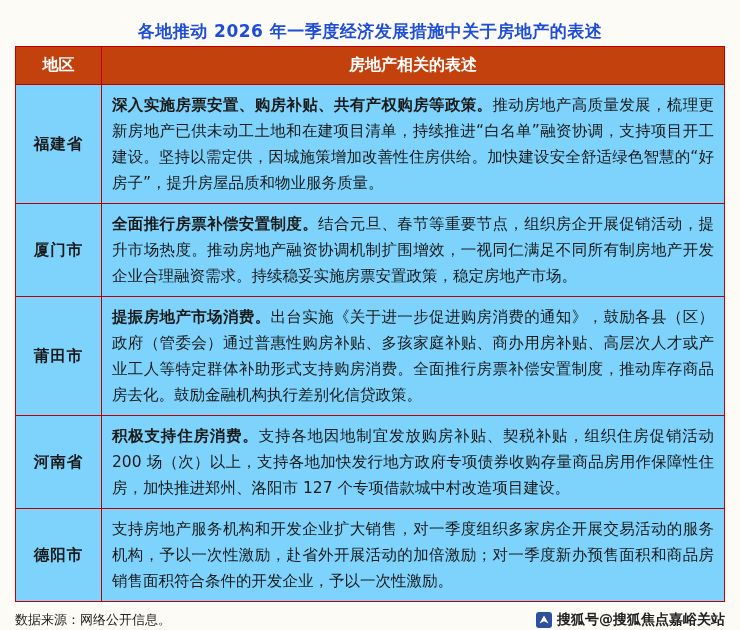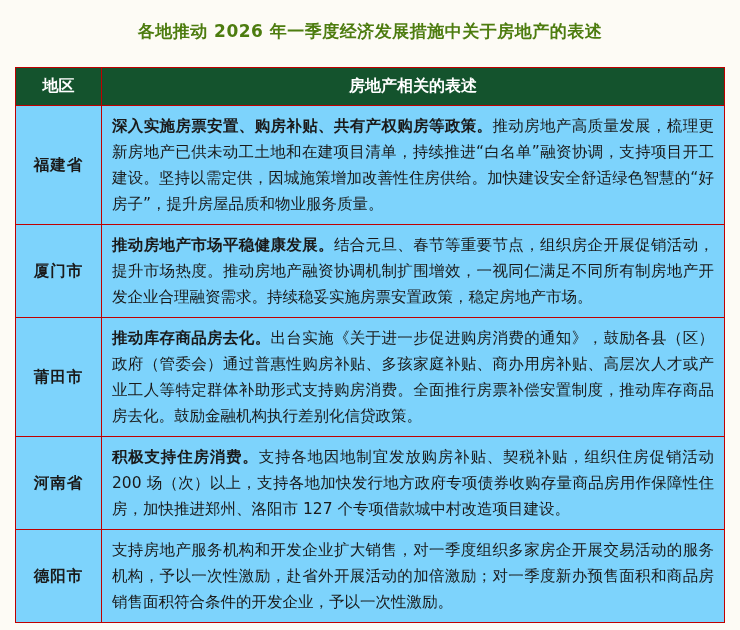--- a/index.html
+++ b/index.html
@@ -7,31 +7,31 @@
   body {
     background: #fdfbf5;
     font-family: "DejaVu Sans", "Liberation Sans", sans-serif;
     color: #1a1a1a;
   }
   .page { padding: 12px 15px 0 15px; }
   .title {
     text-align: center;
     font-size: 17px;
     font-weight: bold;
-    color: #4d7c0f;
-    padding: 8px 0 24px 0;
+    color: #1d4ed8;
+    padding: 8px 0 3px 0;
     letter-spacing: 0.5px;
   }
   table.policy-table {
     width: 710px;
     border-collapse: collapse;
     table-layout: fixed;
   }
   .policy-table th {
-    background: #14532d;
+    background: #c2410c;
     color: #ffffff;
     font-size: 16px;
     font-weight: bold;
     padding: 8px 4px;
     border: 1px solid #c00000;
     text-align: center;
   }
   .policy-table th.region-h { width: 86px; }
   .policy-table th + th { border-left: 1px solid #d95050; }
   .policy-table td {
@@ -84,25 +84,25 @@
         <th>房地产相关的表述</th>
       </tr>
     </thead>
     <tbody>
       <tr>
         <td class="region">福建省</td>
         <td class="statement"><span class="lead">深入实施房票安置、购房补贴、共有产权购房等政策。</span><span>推动房地产高质量发展，梳理更新房地产已供未动工土地和在建项目清单，持续推进“白名单”融资协调，支持项目开工建设。坚持以需定供，因城施策增加改善性住房供给。加快建设安全舒适绿色智慧的“好房子”，提升房屋品质和物业服务质量。</span></td>
       </tr>
       <tr>
         <td class="region">厦门市</td>
-        <td class="statement"><span class="lead">推动房地产市场平稳健康发展。</span><span>结合元旦、春节等重要节点，组织房企开展促销活动，提升市场热度。推动房地产融资协调机制扩围增效，一视同仁满足不同所有制房地产开发企业合理融资需求。持续稳妥实施房票安置政策，稳定房地产市场。</span></td>
+        <td class="statement"><span class="lead">全面推行房票补偿安置制度。</span><span>结合元旦、春节等重要节点，组织房企开展促销活动，提升市场热度。推动房地产融资协调机制扩围增效，一视同仁满足不同所有制房地产开发企业合理融资需求。持续稳妥实施房票安置政策，稳定房地产市场。</span></td>
       </tr>
       <tr>
         <td class="region">莆田市</td>
-        <td class="statement"><span class="lead">推动库存商品房去化。</span><span>出台实施《关于进一步促进购房消费的通知》，鼓励各县（区）政府（管委会）通过普惠性购房补贴、多孩家庭补贴、商办用房补贴、高层次人才或产业工人等特定群体补助形式支持购房消费。全面推行房票补偿安置制度，推动库存商品房去化。鼓励金融机构执行差别化信贷政策。</span></td>
+        <td class="statement"><span class="lead">提振房地产市场消费。</span><span>出台实施《关于进一步促进购房消费的通知》，鼓励各县（区）政府（管委会）通过普惠性购房补贴、多孩家庭补贴、商办用房补贴、高层次人才或产业工人等特定群体补助形式支持购房消费。全面推行房票补偿安置制度，推动库存商品房去化。鼓励金融机构执行差别化信贷政策。</span></td>
       </tr>
       <tr>
         <td class="region">河南省</td>
         <td class="statement"><span class="lead">积极支持住房消费。</span><span>支持各地因地制宜发放购房补贴、契税补贴，组织住房促销活动 200 场（次）以上，支持各地加快发行地方政府专项债券收购存量商品房用作保障性住房，加快推进郑州、洛阳市 127 个专项借款城中村改造项目建设。</span></td>
       </tr>
       <tr>
         <td class="region">德阳市</td>
         <td class="statement"><span class="lead"></span><span>支持房地产服务机构和开发企业扩大销售，对一季度组织多家房企开展交易活动的服务机构，予以一次性激励，赴省外开展活动的加倍激励；对一季度新办预售面积和商品房销售面积符合条件的开发企业，予以一次性激励。</span></td>
       </tr>
     </tbody>

